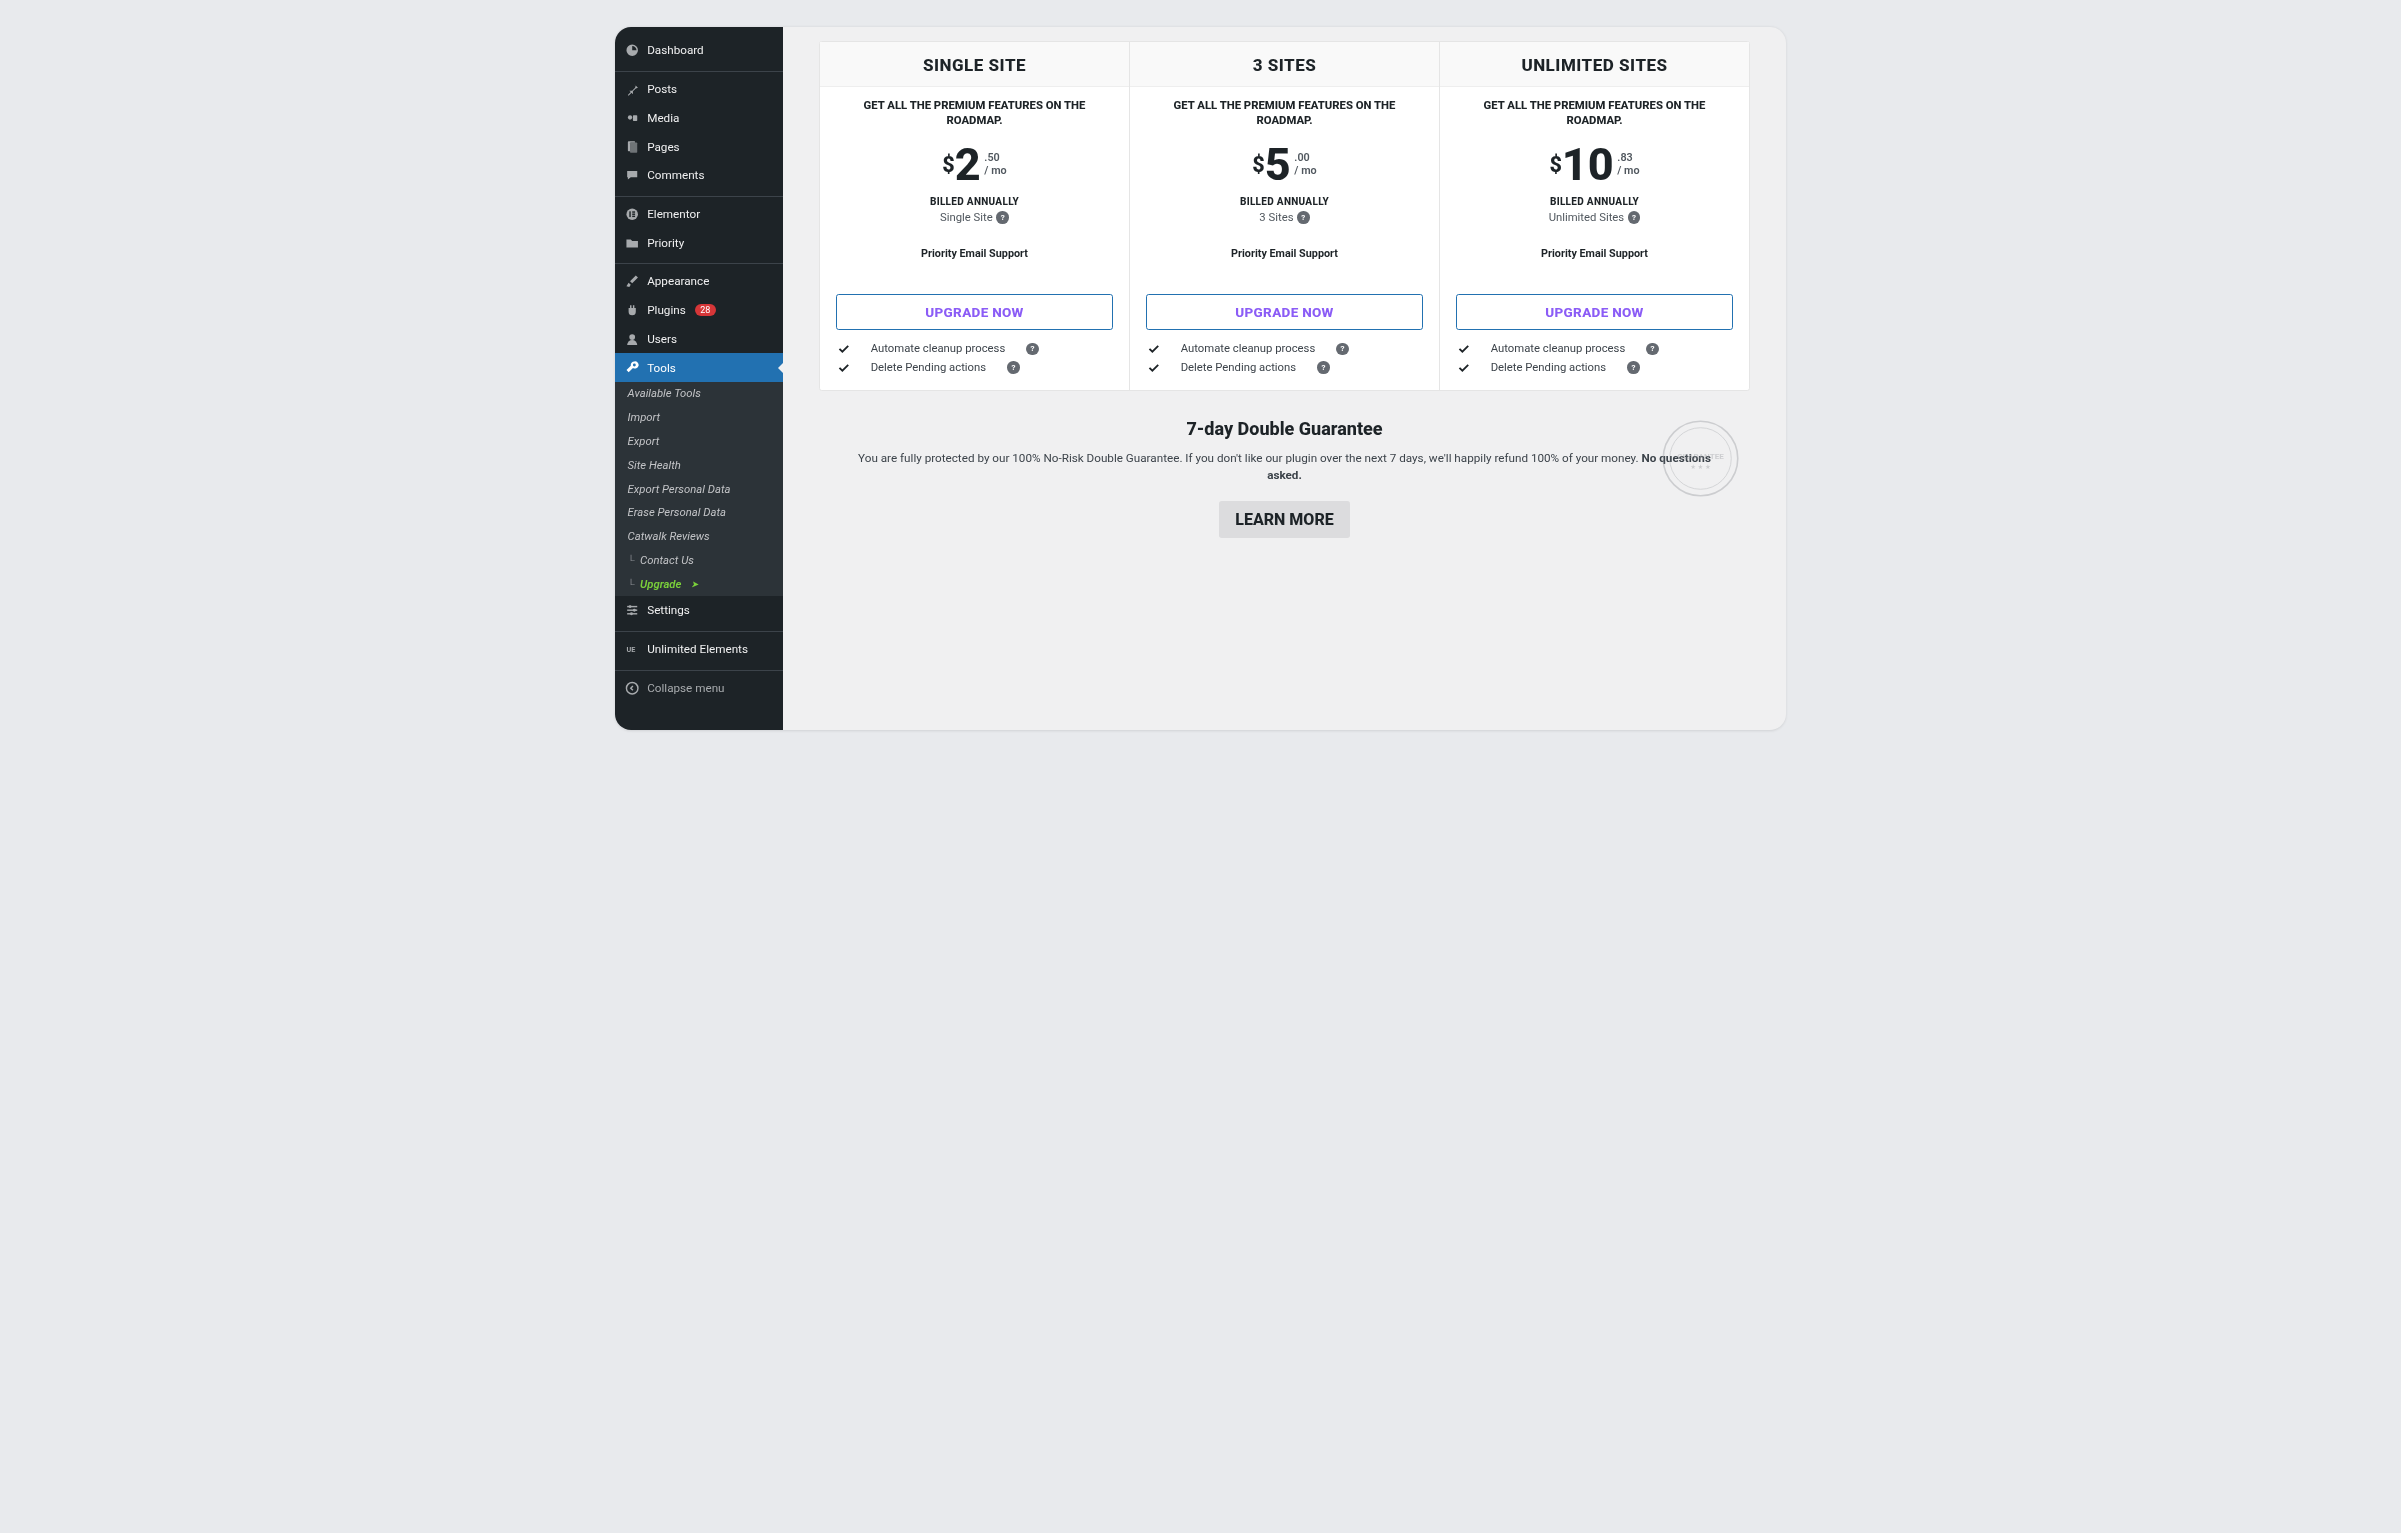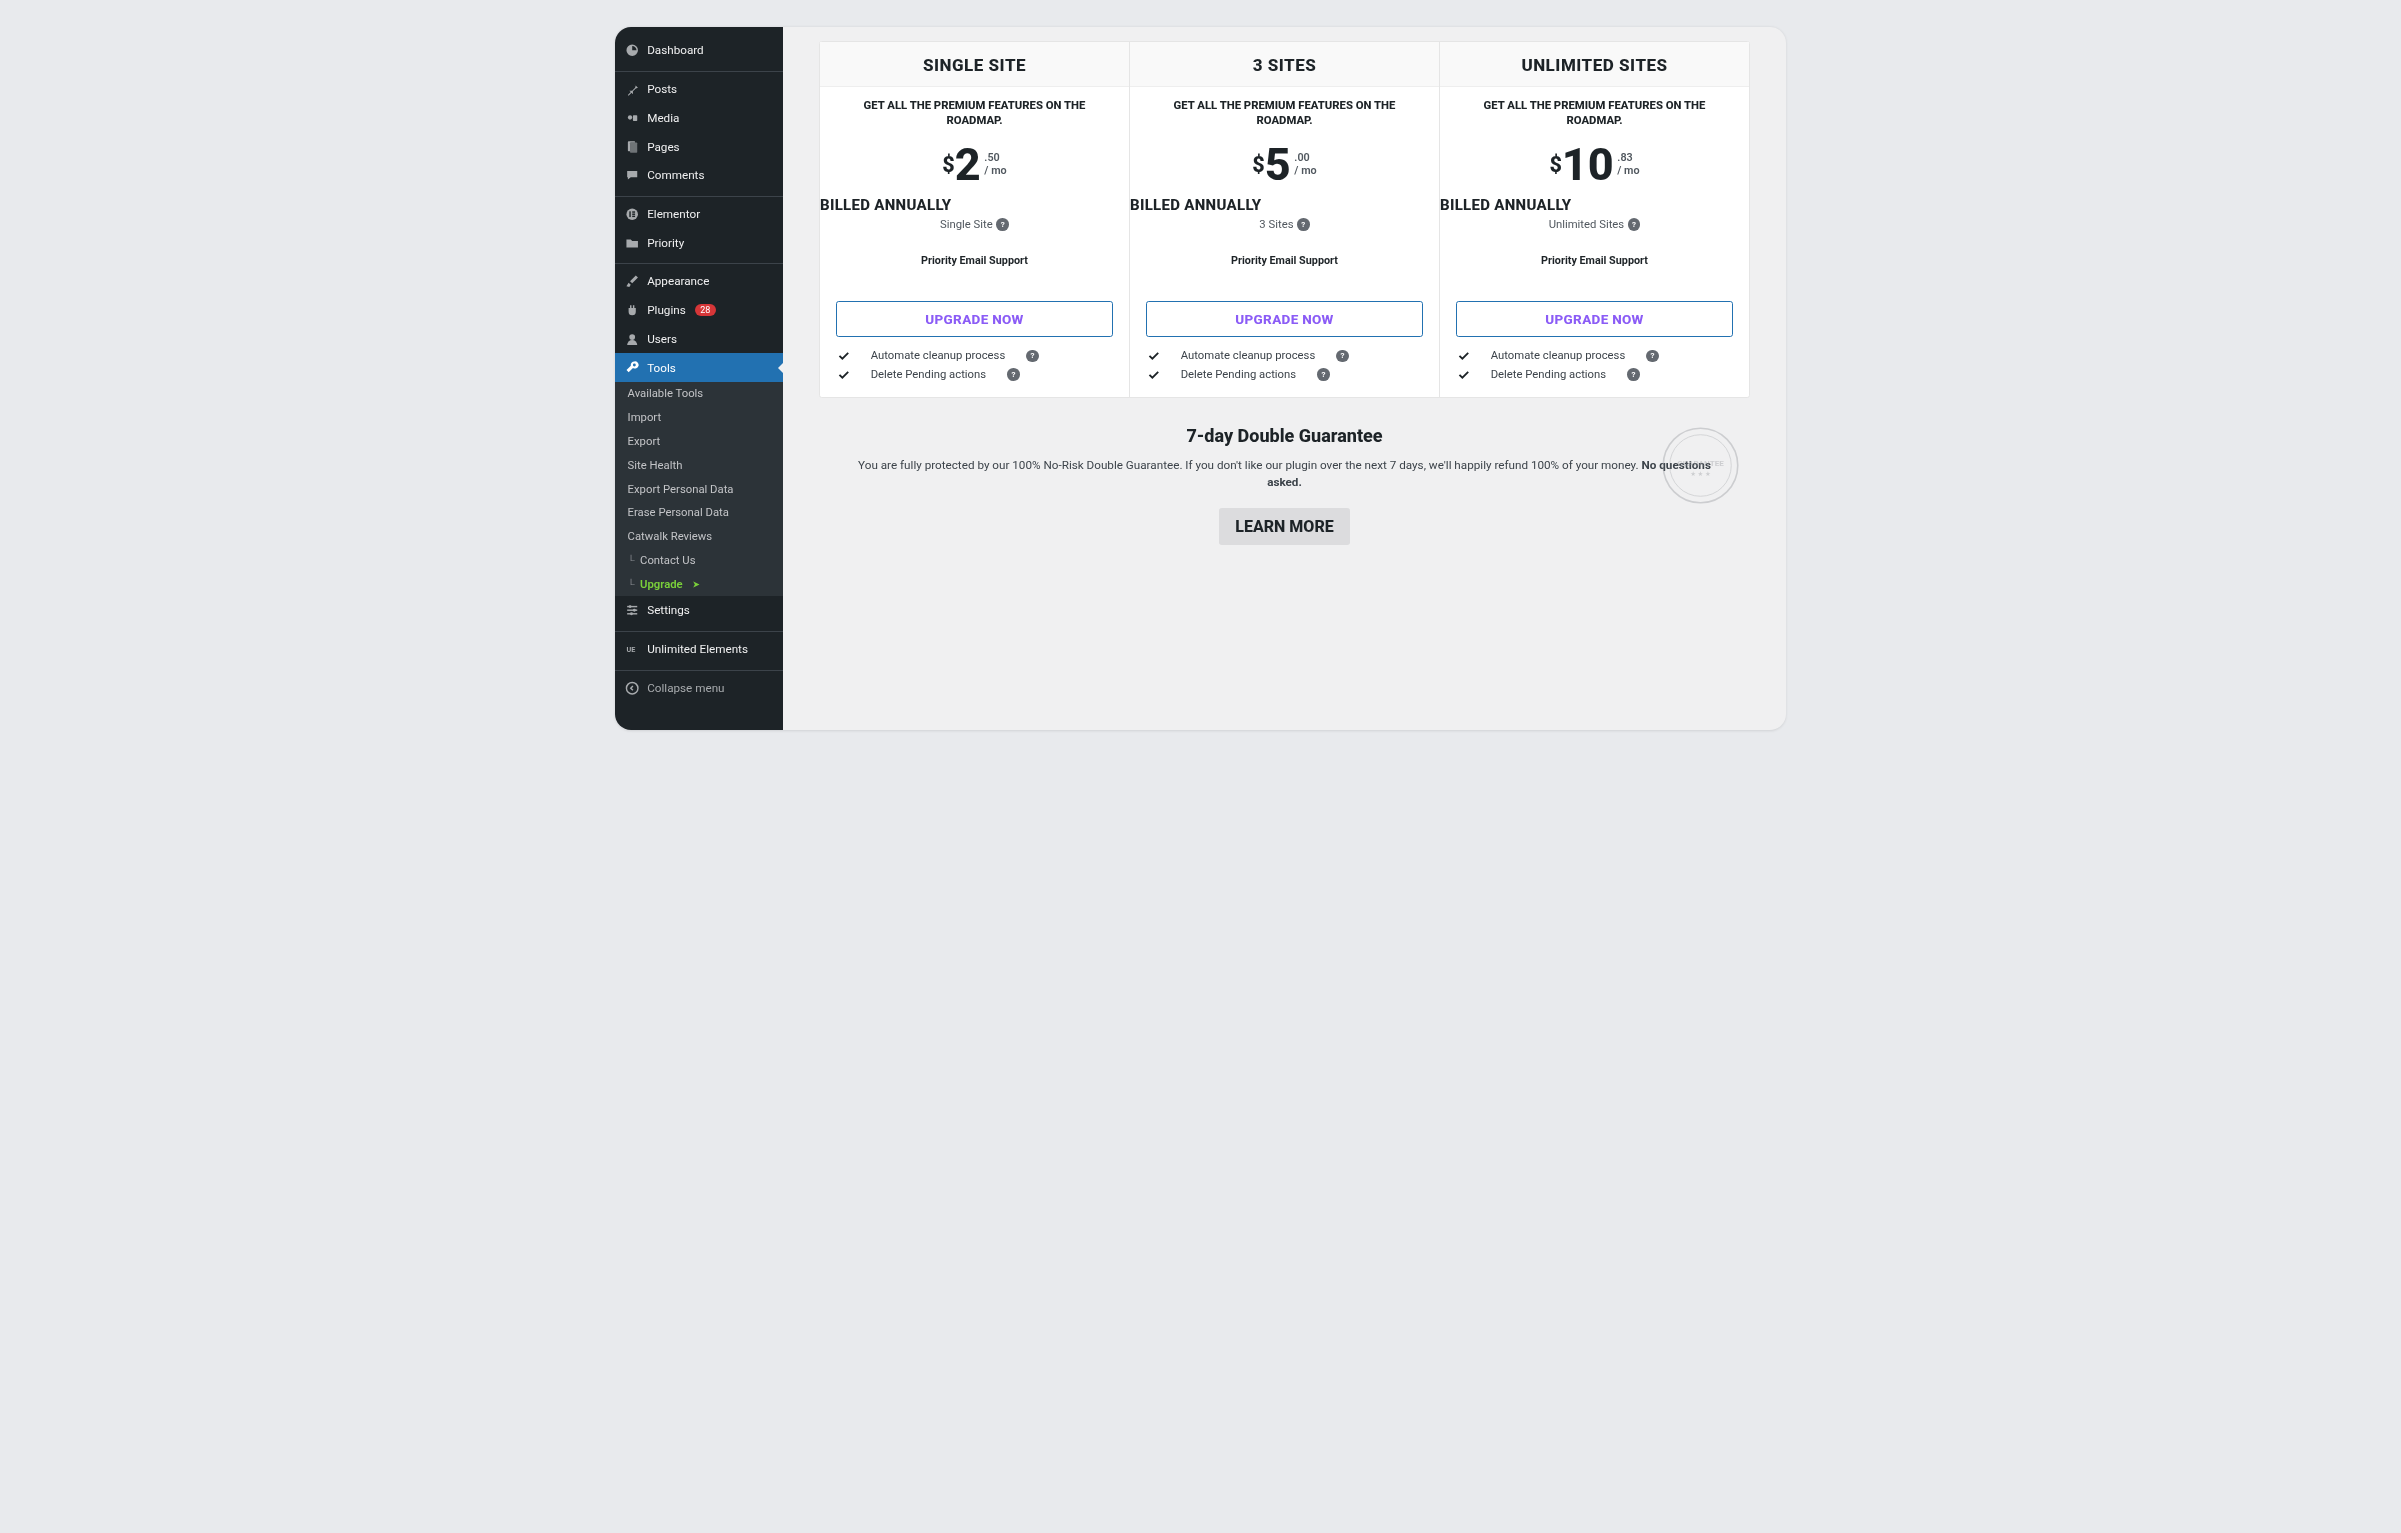--- a/index.html
+++ b/index.html
@@ -3,39 +3,39 @@
 <meta charset="utf-8">
 <style>
 * { margin:0; padding:0; box-sizing:border-box; font-family:-apple-system,BlinkMacSystemFont,"Segoe UI",Roboto,sans-serif; }
 body { background:#e8eaed; padding:27px; }
 .app-window { width:1171px; margin:0 auto; background:#f0f0f1; border-radius:16px; overflow:hidden; display:flex; box-shadow:0 0.9px 2.7px rgba(0,0,0,.1); min-height:703px; }
 .sidebar { width:168px; background:#1d2327; color:#f0f0f1; font-size:11.7px; padding-top:9px; flex-shrink:0; }
 .menu-item { display:flex; align-items:center; padding:7.2px 9px; cursor:pointer; color:#f0f0f1; gap:7.2px; }
 .menu-item .icon {width:16px; display:inline-flex;align-items:center;justify-content:center;flex-shrink:0;}
 .menu-item.active { background:#2271b1; color:#fff; position:relative;}
 .menu-item.active::after { content:""; position:absolute; right:0; top:50%; transform:translateY(-50%); border:5.4px solid transparent; border-right-color:#f0f0f1;}
-.submenu { background:#2c3338; }
+.submenu { background:#2c3338;font-style:italic; }
 .sub-item { padding:5.4px 10.8px 5.4px 12.6px; color:#c3c4c7; font-size:11.3px; cursor:pointer; display:flex; align-items:center; gap:3.6px;}
 .sub-item.upgrade { color:#7ad03a; font-weight:600;}
 .sub-item .tree {color:#8c8f94; font-size:10px; margin-right:1.8px;}
 .menu-sep { height:4.5px; border-bottom:0.9px solid #3c434a; margin:2.7px 0;}
 .badge { background:#d63638; color:#fff; border-radius:9px; padding:0.9px 5.4px; font-size:9px; margin-left:1.8px;}
 .content { flex:1; padding:13.5px 36px; overflow:auto;}
 .currency-row { text-align:center; margin-bottom:13.5px;}
 .currency-select { display:inline-flex; align-items:center; border:0.9px solid #ccc; border-radius:2.7px; padding:3.6px 7.2px; font-size:11.7px; background:#fff;gap:5.4px;}
 .pricing-grid { display:flex; background:#fff; border:0.9px solid #e5e5e5; border-radius:2.7px;}
 .plan { flex:1; border-right:0.9px solid #e5e5e5; padding:0 0 13.5px 0;}
 .plan:last-child {border-right:none;}
 .plan-head { background:#f9f9f9; text-align:center; padding:13.5px 9px 10.8px; font-size:17px; font-weight:800; letter-spacing:0.5px; color:#1d2327; border-bottom:0.9px solid #eee;}
 .plan-sub { text-align:center; font-weight:800; font-size:11.3px; padding:10.8px 22.5px 9px; color:#1d2327; line-height:1.35;}
 .price-row { text-align:center; padding:4.5px 0 7.2px; display:flex; align-items:center; justify-content:center;}
 .price-cur { font-size:21.6px; font-weight:800; align-self:center; color:#1d2327;}
 .price-main { font-size:45px; font-weight:800; line-height:1; color:#1d2327;}
 .price-meta { display:flex; flex-direction:column; align-items:flex-start; margin-left:3.6px; font-size:10.8px; color:#50575e; font-weight:600;}
-.billed { font-size:15px; font-weight:800; color:#1d2327; letter-spacing:0.3px; margin-top:2.7px;}
+.billed { text-align:center; font-size:10px; font-weight:800; color:#1d2327; letter-spacing:0.3px; margin-top:2.7px;}
 .site-line { text-align:center; font-size:11.3px; color:#50575e; margin-top:3.6px; display:flex; align-items:center; justify-content:center; gap:3.6px;}
 .support { text-align:center; font-size:10.8px; font-weight:700; color:#1d2327; margin:23.4px 0 34px;}
 .upgrade-btn { display:block; margin:0 16px; border:0.9px solid #2271b1; color:#8b5cf6; background:#fff; padding:9px 0; font-size:13.5px; font-weight:800; letter-spacing:0.3px; text-align:center; border-radius:2.7px; cursor:pointer;}
 .features { padding:9px 18px 0;}
 .feature { display:flex; align-items:flex-end; gap:21px; font-size:11.3px; color:#3c434a; padding:2.7px 0;}
 .feature .check {flex-shrink:0;}
 .help-ico { display:inline-flex; width:12.6px; height:12.6px; background:#646970; color:#fff; border-radius:50%; align-items:center; justify-content:center; font-size:8px; font-weight:bold; flex-shrink:0;}
 .contact-box { background:#fff; margin-top:27px; padding:22.5px 18px; text-align:center; border-radius:2.7px;}
 .contact-title { font-size:18px; font-weight:800; color:#1d2327; margin-bottom:7.2px;}
 .contact-text { font-size:11.7px; color:#3c434a;}

